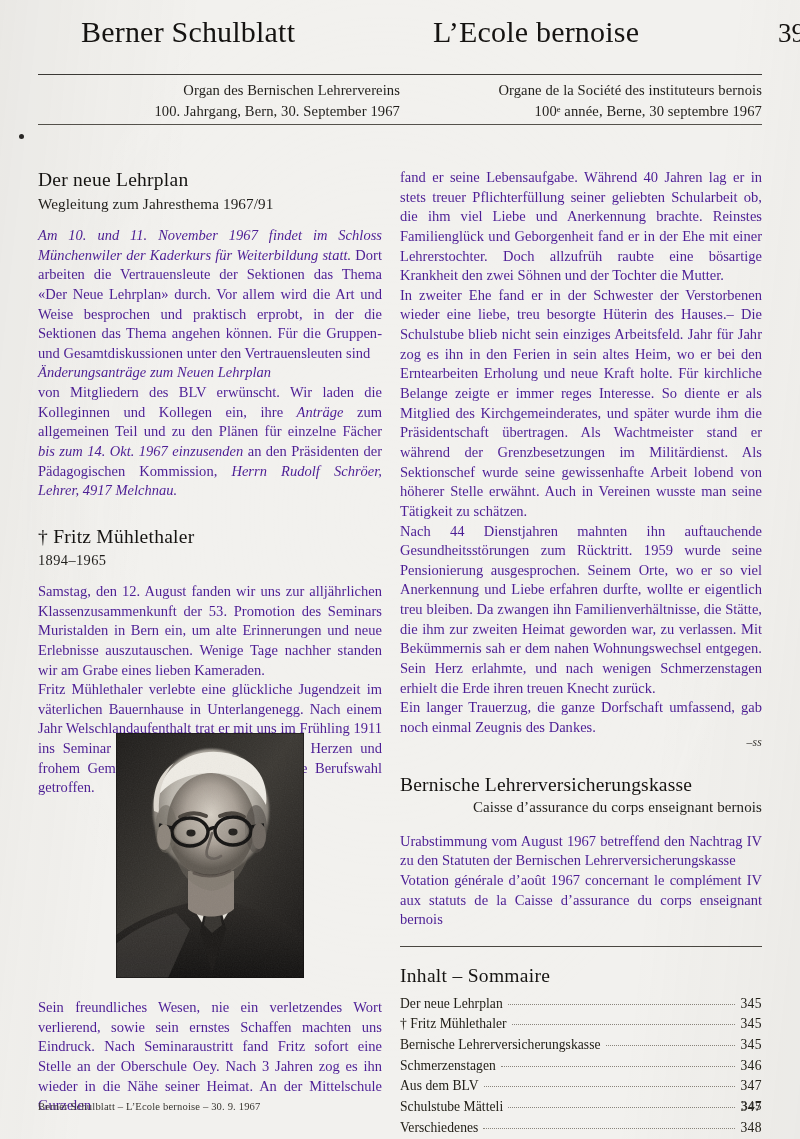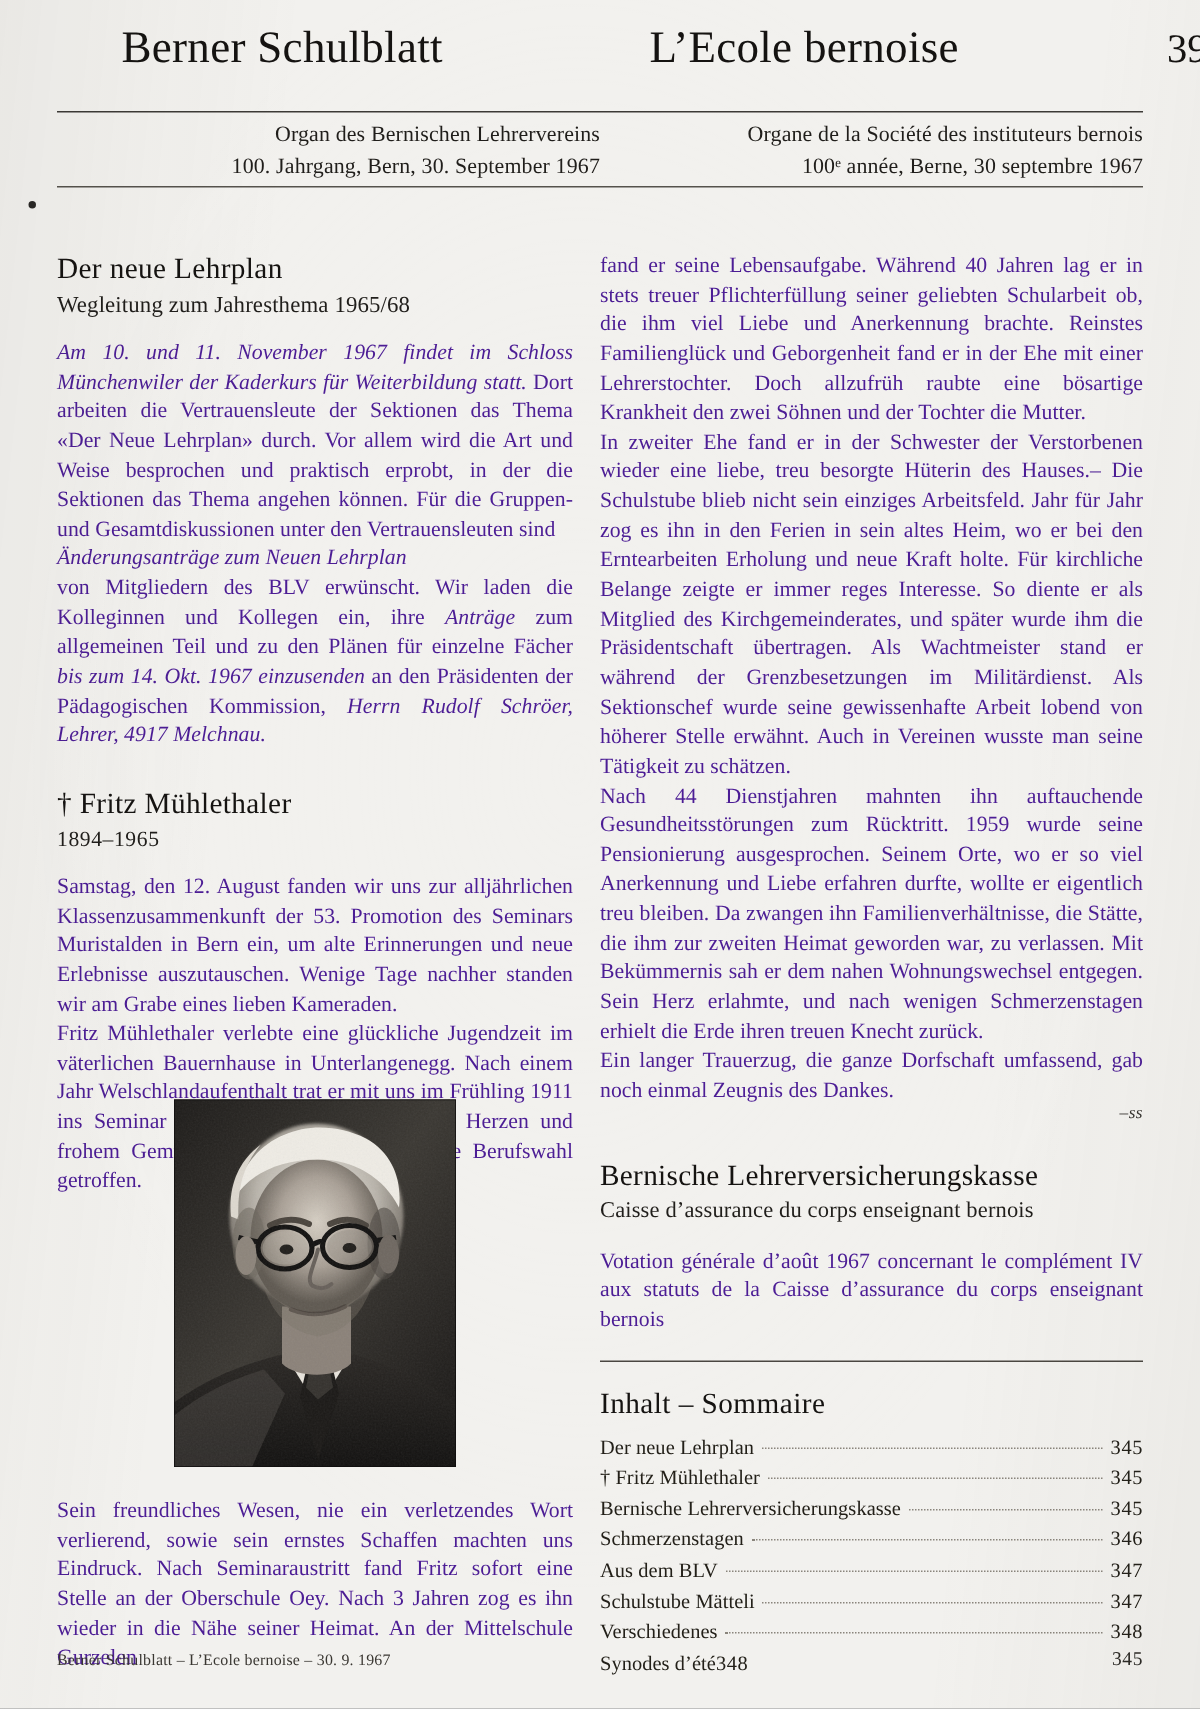--- a/index.html
+++ b/index.html
@@ -195,20 +195,21 @@
     font-weight: normal;
     letter-spacing: .2px;
     color: #151311;
   }
   h3.lvk-sub {
     margin: 0 0 16px 0;
     font-size: 15px;
     font-weight: normal;
     letter-spacing: .1px;
     color: #201e1b;
+    text-align: right;
   }
 
   h2.toc-title {
     margin: 0 0 7px 0;
     font-size: 19.5px;
     font-weight: normal;
     letter-spacing: .3px;
     color: #151311;
   }
   ul.toc {
@@ -277,21 +278,21 @@
       <p>100ᵉ année, Berne, 30 septembre 1967</p>
     </div>
   </div>
 
   <div class="rule rule-2 thin"></div>
   <div class="margin-dot"></div>
 
   <div class="col-left">
 
     <h2 class="sect">Der neue Lehrplan</h2>
-    <h3 class="subsect">Wegleitung zum Jahresthema 1965/68</h3>
+    <h3 class="subsect">Wegleitung zum Jahresthema 1967/91</h3>
 
     <p class="body"><em class="run">Am 10. und 11. November 1967 findet im Schloss Münchenwiler der Kaderkurs für Weiterbildung statt.</em><span> Dort arbeiten die Vertrauensleute der Sektionen das Thema «Der Neue Lehrplan» durch. Vor allem wird die Art und Weise besprochen und praktisch erprobt, in der die Sektionen das Thema angehen können. Für die Gruppen- und Gesamtdiskussionen unter den Vertrauensleuten sind</span></p>
 
     <p class="body it gap">Änderungsanträge zum Neuen Lehrplan</p>
 
     <p class="body"><span>von Mitgliedern des BLV erwünscht. Wir laden die Kolleginnen und Kollegen ein, ihre </span><em class="run">Anträge</em><span> zum allgemeinen Teil und zu den Plänen für einzelne Fächer </span><em class="run">bis zum 14. Okt. 1967 einzusenden</em><span> an den Präsidenten der Pädagogischen Kommission, </span><em class="run">Herrn Rudolf Schröer, Lehrer, 4917 Melchnau.</em></p>
 
     <h2 class="sect" style="margin-top:24px">† Fritz Mühlethaler</h2>
     <p class="dates">1894–1965</p>
 
@@ -394,20 +395,21 @@
 
     <p class="body">fand er seine Lebensaufgabe. Während 40 Jahren lag er in stets treuer Pflichterfüllung seiner geliebten Schularbeit ob, die ihm viel Liebe und Anerkennung brachte. Reinstes Familienglück und Geborgenheit fand er in der Ehe mit einer Lehrerstochter. Doch allzufrüh raubte eine bösartige Krankheit den zwei Söhnen und der Tochter die Mutter.</p>
     <p class="body">In zweiter Ehe fand er in der Schwester der Verstorbenen wieder eine liebe, treu besorgte Hüterin des Hauses.– Die Schulstube blieb nicht sein einziges Arbeitsfeld. Jahr für Jahr zog es ihn in den Ferien in sein altes Heim, wo er bei den Erntearbeiten Erholung und neue Kraft holte. Für kirchliche Belange zeigte er immer reges Interesse. So diente er als Mitglied des Kirchgemeinderates, und später wurde ihm die Präsidentschaft übertragen. Als Wachtmeister stand er während der Grenzbesetzungen im Militärdienst. Als Sektionschef wurde seine gewissenhafte Arbeit lobend von höherer Stelle erwähnt. Auch in Vereinen wusste man seine Tätigkeit zu schätzen.</p>
     <p class="body">Nach 44 Dienstjahren mahnten ihn auftauchende Gesundheitsstörungen zum Rücktritt. 1959 wurde seine Pensionierung ausgesprochen. Seinem Orte, wo er so viel Anerkennung und Liebe erfahren durfte, wollte er eigentlich treu bleiben. Da zwangen ihn Familienverhältnisse, die Stätte, die ihm zur zweiten Heimat geworden war, zu verlassen. Mit Bekümmernis sah er dem nahen Wohnungswechsel entgegen. Sein Herz erlahmte, und nach wenigen Schmerzenstagen erhielt die Erde ihren treuen Knecht zurück.</p>
     <p class="body">Ein langer Trauerzug, die ganze Dorfschaft umfassend, gab noch einmal Zeugnis des Dankes.</p>
     <span class="sig">–ss</span>
 
     <div class="lvk">
       <h2 class="lvk-title">Bernische Lehrerversicherungskasse</h2>
       <h3 class="lvk-sub">Caisse d’assurance du corps enseignant bernois</h3>
+      <p class="body">Urabstimmung vom August 1967 betreffend den Nachtrag IV zu den Statuten der Bernischen Lehrerversicherungskasse</p>
       <p class="body gap">Votation générale d’août 1967 concernant le complément IV aux statuts de la Caisse d’assurance du corps enseignant bernois</p>
     </div>
 
     <hr class="rule-lvk">
 
     <div>
       <h2 class="toc-title">Inhalt – Sommaire</h2>
       <ul class="toc" id="toc-list">
           <li>
             <span class="t-label">Der neue Lehrplan</span>

